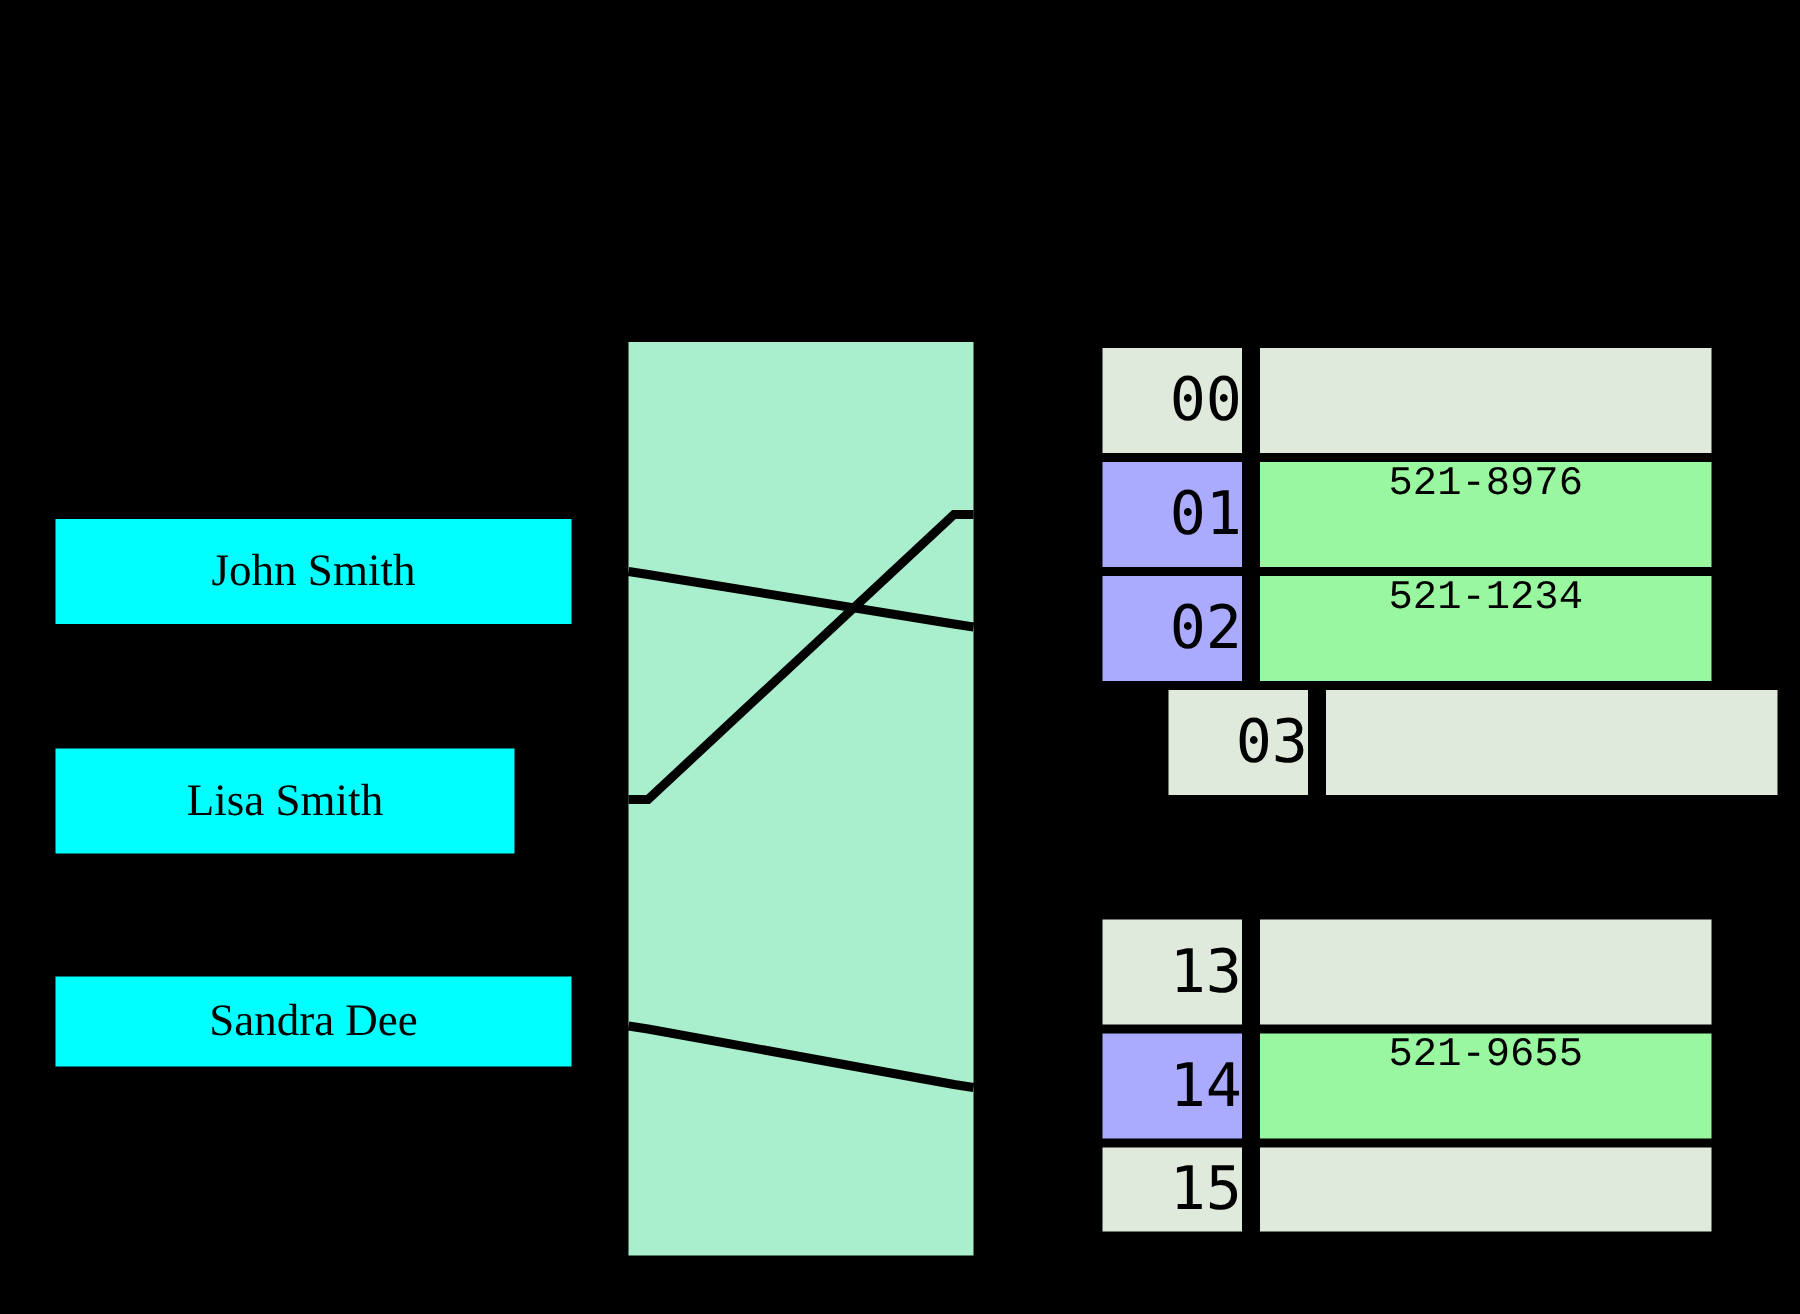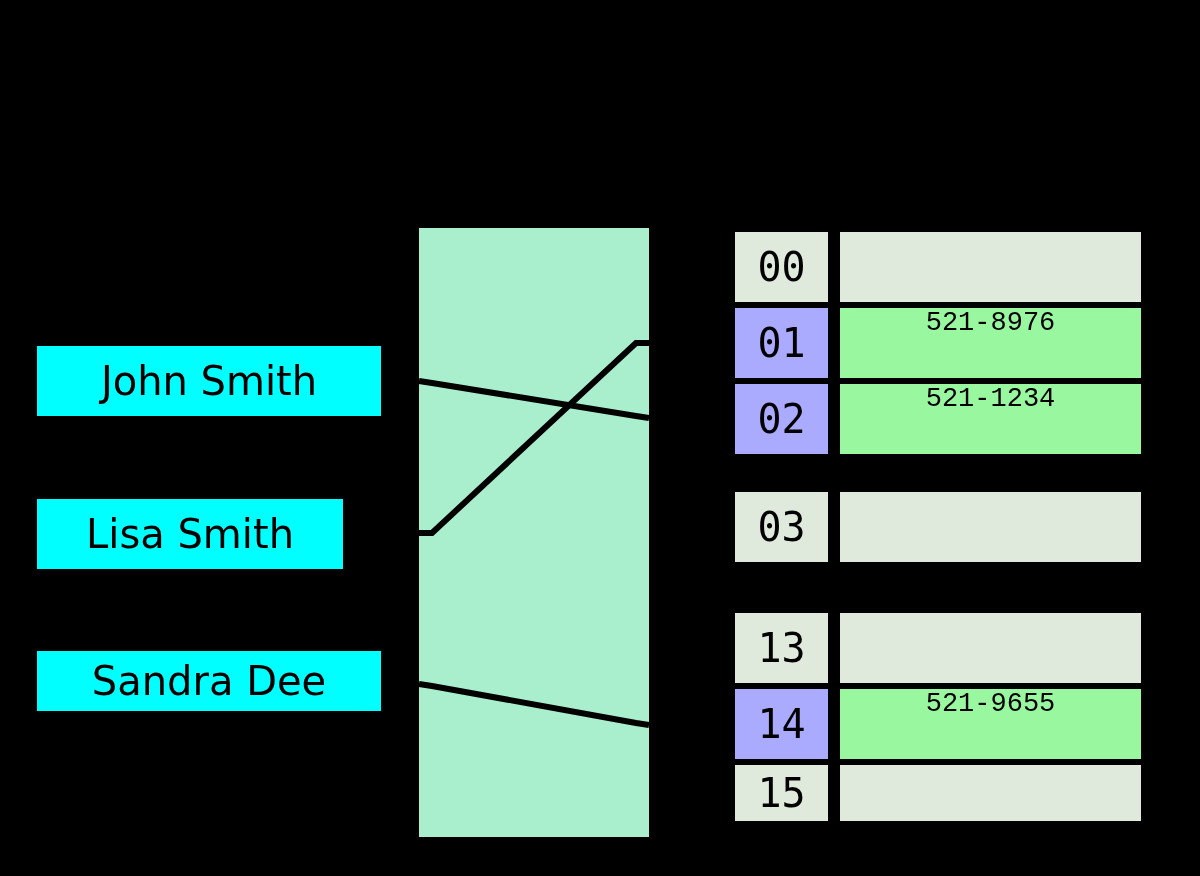--- a/index.html
+++ b/index.html
@@ -17,24 +17,25 @@
   }
 
   
   .key-box {
     position: absolute;
     background: #00ffff;
     color: #000000;
     display: flex;
     align-items: center;
     justify-content: center;
-    font-size: 40px;
+    font-size: 30px;
     line-height: 1;
     letter-spacing: 0px;
     white-space: nowrap;
+    font-family: Liberation Serif, serif;
   }
 
   
   #hash-function-box {
     position: absolute;
     background: #a9eecd;
   }
 
   
   #mapping-lines {
@@ -60,21 +61,21 @@
   }
   .bucket-index {
     position: absolute;
     left: 0;
     top: 0;
     width: 93px;
     height: 100%;
     background: #dfeadd;
     display: flex;
     align-items: center;
-    justify-content: center;
+    justify-content: flex-end;
     font-size: 40px;
     color: #000000;
     font-family: "DejaVu Sans Mono", monospace;
     box-sizing: border-box;
   }
   .bucket-index.occupied {
     background: #aaaaff;
   }
   .bucket-value {
     position: absolute;
@@ -146,21 +147,21 @@
 
   <div class="bucket-row" style="left:735px; top:384px; width:406px; height:70px;padding-left:48px;">
     <div class="bucket-index occupied">
       <span>02</span>
     </div>
     <div class="bucket-value occupied">
       <span>521-1234</span>
     </div>
   </div>
 
-  <div class="bucket-row" style="left:735px; top:460px; width:406px; height:70px;margin-top:32px;">
+  <div class="bucket-row" style="left:779px; top:460px; width:406px; height:70px;">
     <div class="bucket-index">
       <span>03</span>
     </div>
     <div class="bucket-value">
       <span></span>
     </div>
   </div>
 
   <div class="bucket-row" style="left:735px; top:613px; width:406px; height:70px;">
     <div class="bucket-index">

